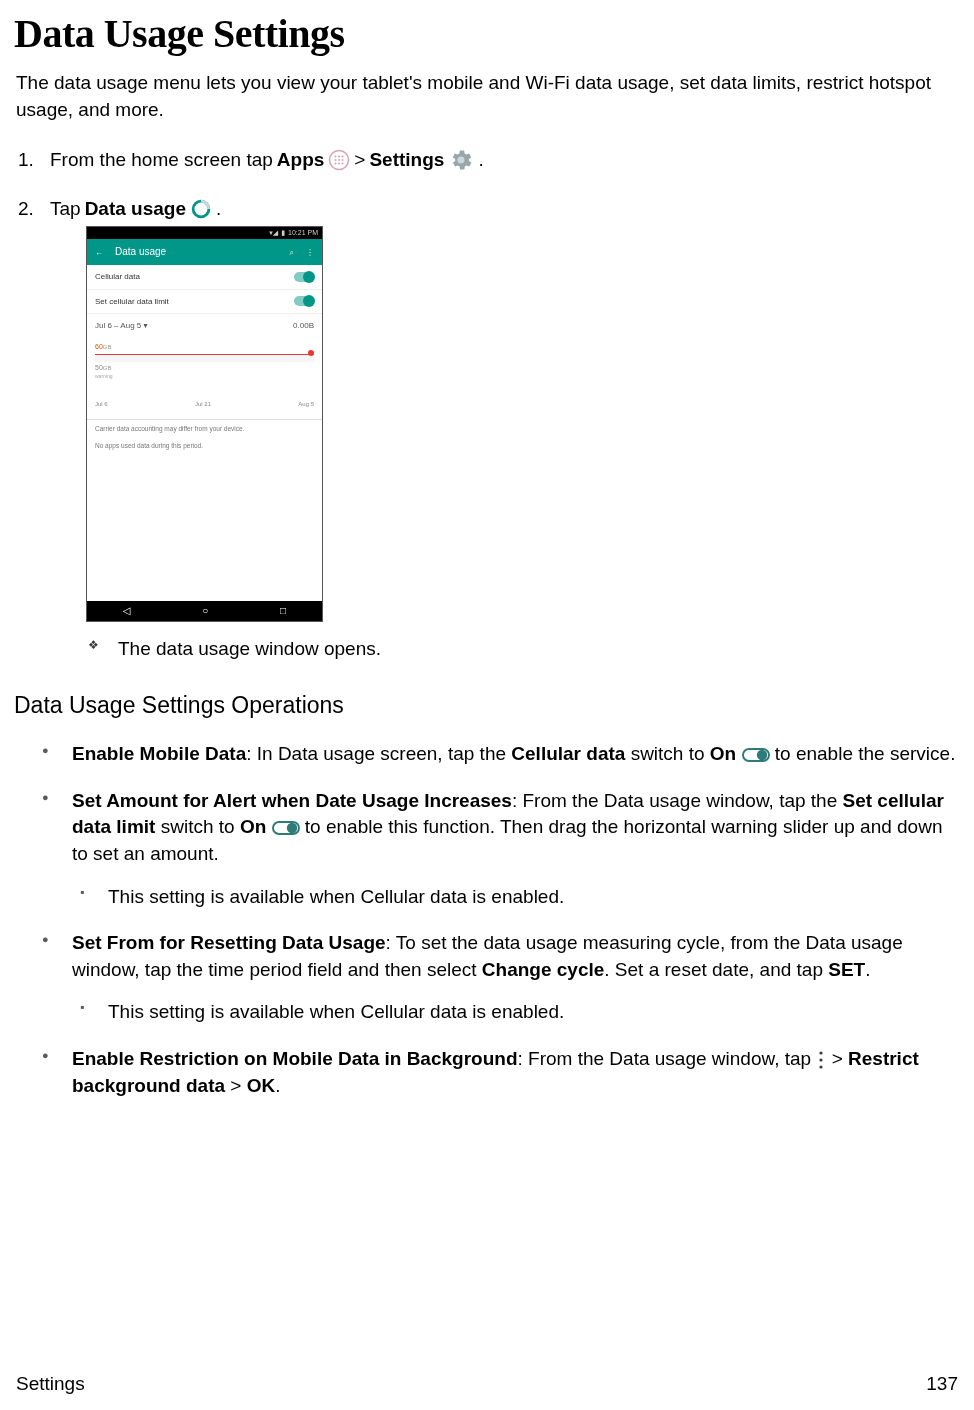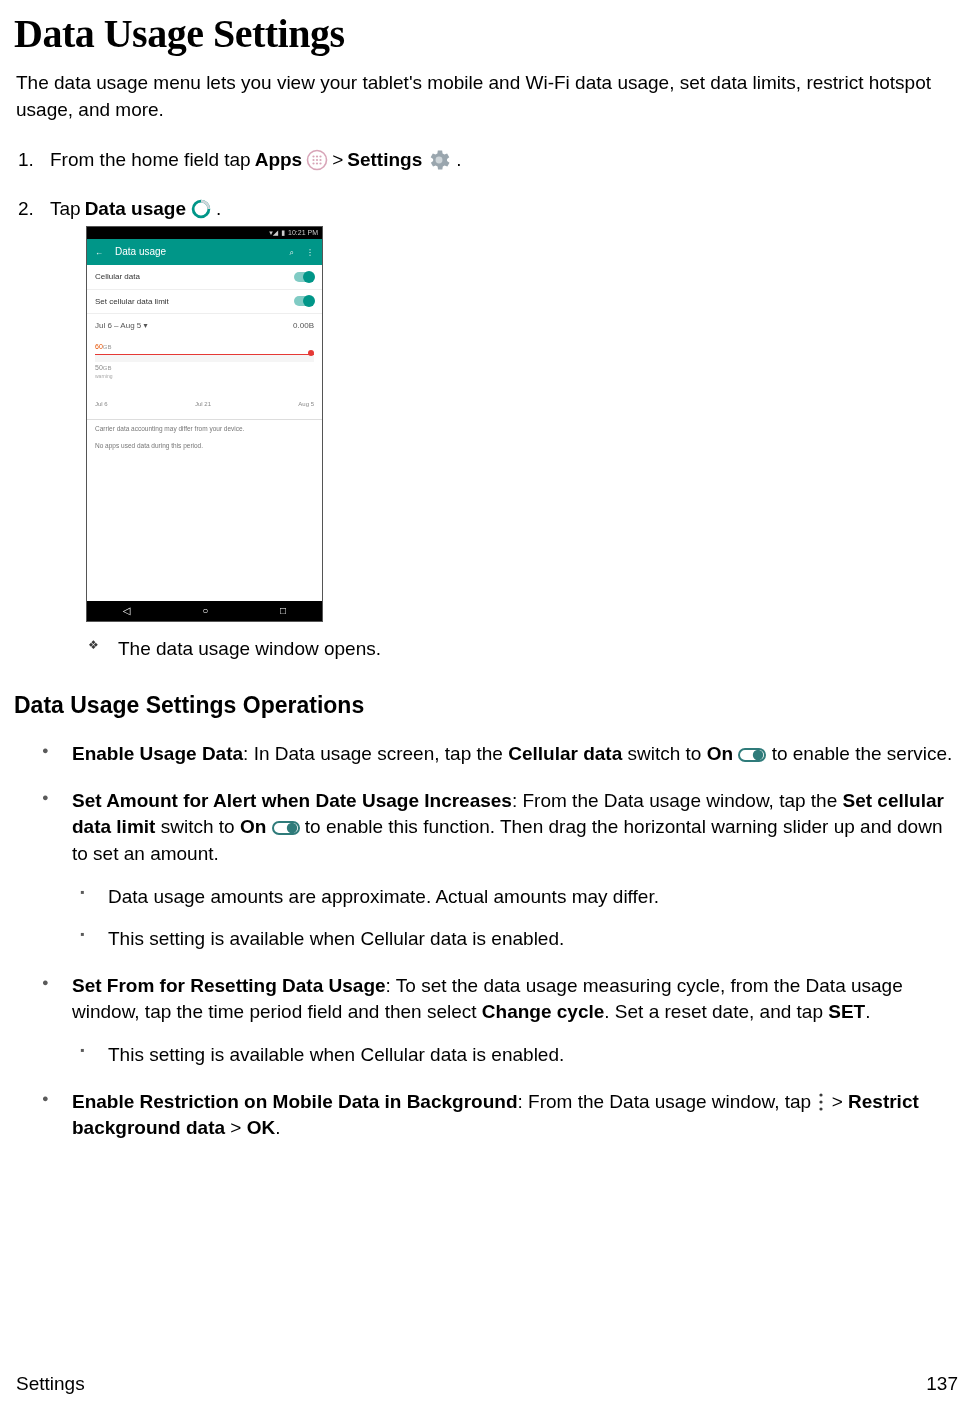--- a/index.html
+++ b/index.html
@@ -91,21 +91,21 @@
     .phone .fifty { font-size:7px; color:#888;}
     .phone .warnlbl { font-size:5px; color:#aaa;}
 
     .sublist-diamond { list-style:none; padding-left: 68px; margin-bottom: 16px;}
     .sublist-diamond li { position:relative; margin-bottom:2px;}
     .sublist-diamond li::before {
       content:"❖"; position:absolute; left:-30px; top:1px; font-size:12px; color:#3a3a3a;
     }
     h2 {
       font-size: 23px;
-      font-weight: 700;
+      font-weight: 400;
       margin: 26px 0 20px -2px;
     }
     ul.bullets { list-style:none; padding-left: 56px; }
     ul.bullets > li { position:relative; margin-bottom: 20px; }
     ul.bullets > li::before {
       content:"●"; position:absolute; left:-30px; top:2px; font-size:11px; color:#5a5a5a;
     }
     ul.squares { list-style:none; padding-left: 36px; margin-top:16px;}
     ul.squares > li { position:relative; margin-bottom: 16px; }
     ul.squares > li::before {
@@ -121,21 +121,21 @@
 <body>
 
 <h1>Data Usage Settings</h1>
 
 <p class="intro">The data usage menu lets you view your tablet's mobile and Wi-Fi data usage, set data limits, restrict hotspot usage, and more.</p>
 
 <ol class="steps">
   <li>
     <span class="num">1.</span>
     <span class="step-line">
-      <span>From the home field tap </span>
+      <span>From the home screen tap </span>
       <span class="bold">Apps</span>
       <span class="icon">
         <svg width="22" height="22" viewBox="0 0 22 22">
             <circle cx="11" cy="11" r="9.5" fill="none" stroke="#d8a5b8" stroke-width="1.6"></circle>
             <g fill="#d8a5b8">
               <circle cx="7.5" cy="7.5" r="1.1"></circle>
               <circle cx="11" cy="7.5" r="1.1"></circle>
               <circle cx="14.5" cy="7.5" r="1.1"></circle>
               <circle cx="7.5" cy="11" r="1.1"></circle>
               <circle cx="11" cy="11" r="1.1"></circle>
@@ -229,41 +229,40 @@
     <ul class="sublist-diamond">
       <li>The data usage window opens.</li>
     </ul>
   </li>
 </ol>
 
 <h2>Data Usage Settings Operations</h2>
 
 <ul class="bullets">
   <li>
-    <span class="bold">Enable Usage Data</span><span>: In Data usage screen, tap the </span><span class="bold">Cellular data</span><span> switch to </span><span class="bold">On</span>
+    <span class="bold">Enable Mobile Data</span><span>: In Data usage screen, tap the </span><span class="bold">Cellular data</span><span> switch to </span><span class="bold">On</span>
     <span class="icon toggle-icon">
         <svg viewBox="0 0 28 18">
           <rect x="1" y="3" width="26" height="12" rx="6" fill="none" stroke="#2f7b7a" stroke-width="2"></rect>
           <circle cx="20" cy="9" r="5.2" fill="#2f7b7a"></circle>
         </svg>
       </span>
     <span> to enable the service.</span>
   </li>
 
   <li>
     <span class="bold">Set Amount for Alert when Date Usage Increases</span><span>: From the Data usage window, tap the </span><span class="bold">Set cellular data limit</span><span> switch to </span><span class="bold">On</span>
     <span class="icon toggle-icon">
         <svg viewBox="0 0 28 18">
           <rect x="1" y="3" width="26" height="12" rx="6" fill="none" stroke="#2f7b7a" stroke-width="2"></rect>
           <circle cx="20" cy="9" r="5.2" fill="#2f7b7a"></circle>
         </svg>
       </span>
     <span> to enable this function. Then drag the horizontal warning slider up and down to set an amount.</span>
     <ul class="squares">
-      <li>Data usage amounts are approximate. Actual amounts may differ.</li>
       <li>This setting is available when Cellular data is enabled.</li>
     </ul>
   </li>
 
   <li>
     <span class="bold">Set From for Resetting Data Usage</span><span>: To set the data usage measuring cycle, from the Data usage window, tap the time period field and then select </span><span class="bold">Change cycle</span><span>. Set a reset date, and tap </span><span class="bold">SET</span><span>.</span>
     <ul class="squares">
       <li>This setting is available when Cellular data is enabled.</li>
     </ul>
   </li>

